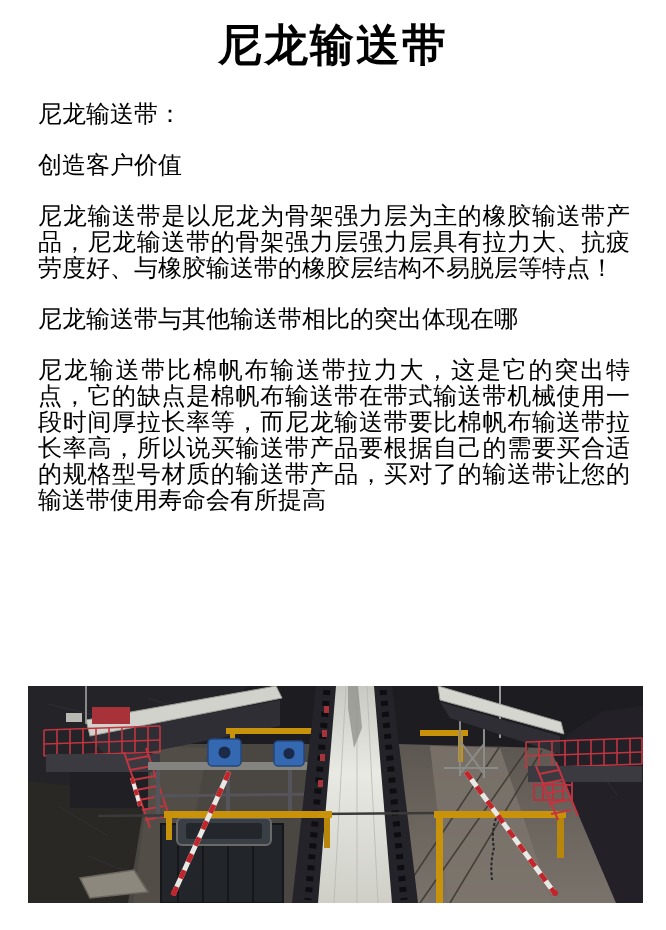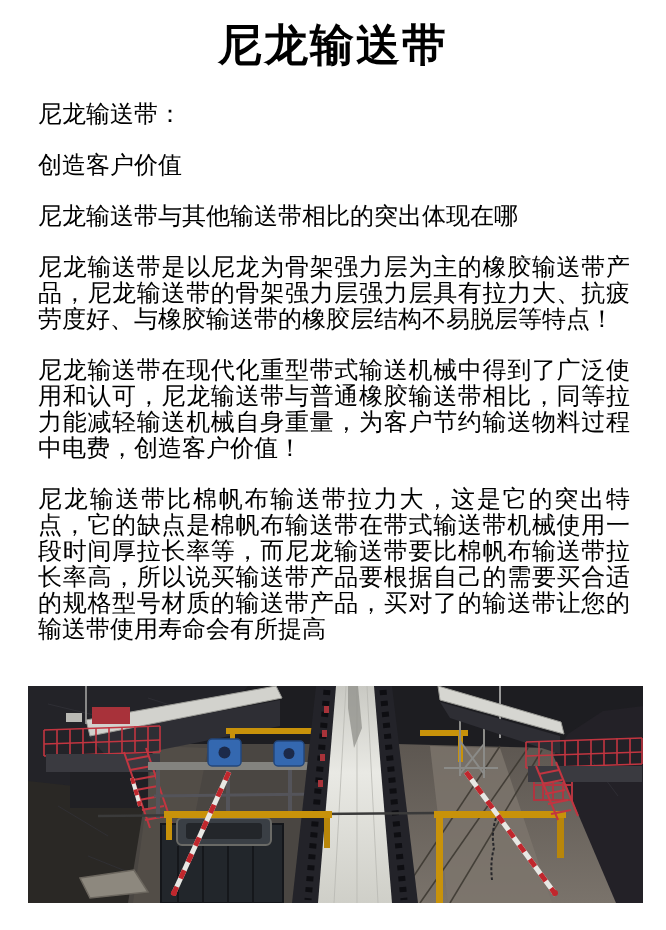--- a/index.html
+++ b/index.html
@@ -47,23 +47,22 @@
 </head>
 <body>
 
 <div class="page">
 
   <h1 class="page-title">尼龙输送带</h1>
 
   <div class="content">
     <p>尼龙输送带：</p>
     <p>创造客户价值</p>
+    <p>尼龙输送带是以尼龙为骨架强力层为主的橡胶输送带产品，尼龙输送带的骨架强力层强力层具有拉力大、抗疲劳度好、与橡胶输送带的橡胶层结构不易脱层等特点！</p>
     <p>尼龙输送带与其他输送带相比的突出体现在哪</p>
-    <p>尼龙输送带是以尼龙为骨架强力层为主的橡胶输送带产品，尼龙输送带的骨架强力层强力层具有拉力大、抗疲劳度好、与橡胶输送带的橡胶层结构不易脱层等特点！</p>
-    <p>尼龙输送带在现代化重型带式输送机械中得到了广泛使用和认可，尼龙输送带与普通橡胶输送带相比，同等拉力能减轻输送机械自身重量，为客户节约输送物料过程中电费，创造客户价值！</p>
     <p>尼龙输送带比棉帆布输送带拉力大，这是它的突出特点，它的缺点是棉帆布输送带在带式输送带机械使用一段时间厚拉长率等，而尼龙输送带要比棉帆布输送带拉长率高，所以说买输送带产品要根据自己的需要买合适的规格型号材质的输送带产品，买对了的输送带让您的输送带使用寿命会有所提高</p>
   </div>
 
   <div class="photo-wrap" role="img" aria-label="煤场带式输送机（尼龙输送带）现场照片">
     <svg viewBox="0 0 615 217" xmlns="http://www.w3.org/2000/svg" preserveAspectRatio="none">
       <defs>
         <linearGradient id="beltGrad" x1="0" y1="0" x2="0" y2="1">
           <stop offset="0" stop-color="#c9c9c3"></stop>
           <stop offset="0.4" stop-color="#e9e9e4"></stop>
           <stop offset="1" stop-color="#cfcfc8"></stop>

